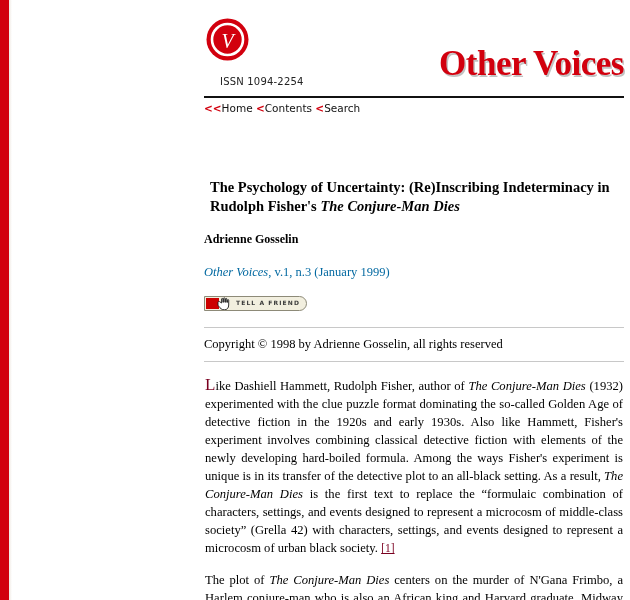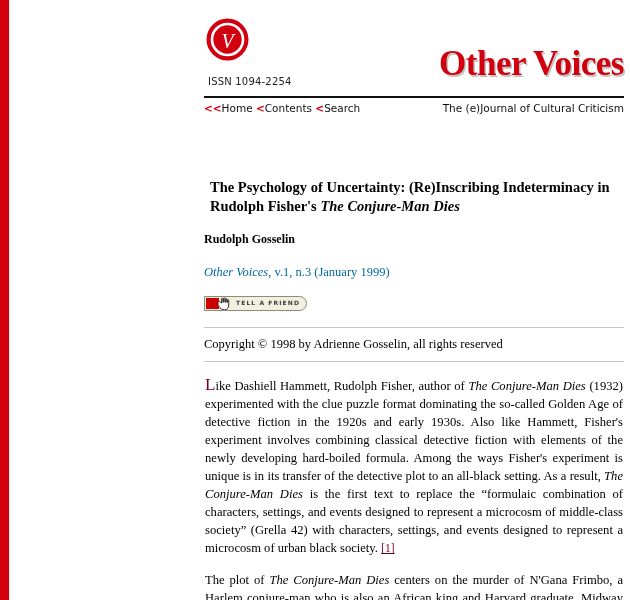--- a/index.html
+++ b/index.html
@@ -61,21 +61,21 @@
     width: 45px;
     height: 45px;
   }
 
   #issn-row {
     position: relative;
     height: 19px;
   }
   #issn-text {
     position: absolute;
-    left: 4px;
+    left: 16px;
     top: 0;
     font-family: "DejaVu Sans", sans-serif;
     font-size: 10px;
     color: #222222;
     letter-spacing: 0.2px;
   }
   #journal-title {
     position: absolute;
     right: 0;
     top: -30px;
@@ -262,29 +262,28 @@
 
     <div id="issn-row">
       <span id="issn-text">ISSN 1094-2254</span>
       <span id="journal-title">Other Voices</span>
     </div>
 
     <div id="masthead-rule"></div>
 
     <div id="nav-row">
       <span id="nav-links"><span class="chev">&lt;&lt;</span><a href="#">Home</a>&nbsp;<span class="chev">&lt;</span><a href="#">Contents</a>&nbsp;<span class="chev">&lt;</span><a href="#">Search</a></span>
-      <span id="tagline">The (e)Journal of Cultural Criticism</span>
     </div>
   </div>
 
   <div id="article">
 
     <h1 id="article-title"><span>The Psychology of Uncertainty: (Re)Inscribing Indeterminacy in</span><br><span>Rudolph Fisher's </span><span class="ital">The Conjure-Man Dies</span></h1>
 
-    <div id="author">Rudolph Gosselin</div>
+    <div id="author">Adrienne Gosselin</div>
 
     <div id="issue-line"><span class="ital">Other Voices</span><span>, v.1, n.3 (January 1999)</span></div>
 
     <div id="tell-a-friend">
       <span id="taf-redbox"></span>
       <span id="taf-hand">
         <svg width="16" height="14" viewBox="0 0 16 14" aria-hidden="true">
           <path d="M1 8.2 L1 5.4 C1 4.6 1.9 4.2 2.5 4.6 L4.6 6.0 L4.6 2.0
                    C4.6 1.2 5.9 1.2 5.9 2.0 L5.9 5.2 L6.6 5.2 L6.6 1.4
                    C6.6 0.6 7.9 0.6 7.9 1.4 L7.9 5.2 L8.6 5.2 L8.6 2.0

